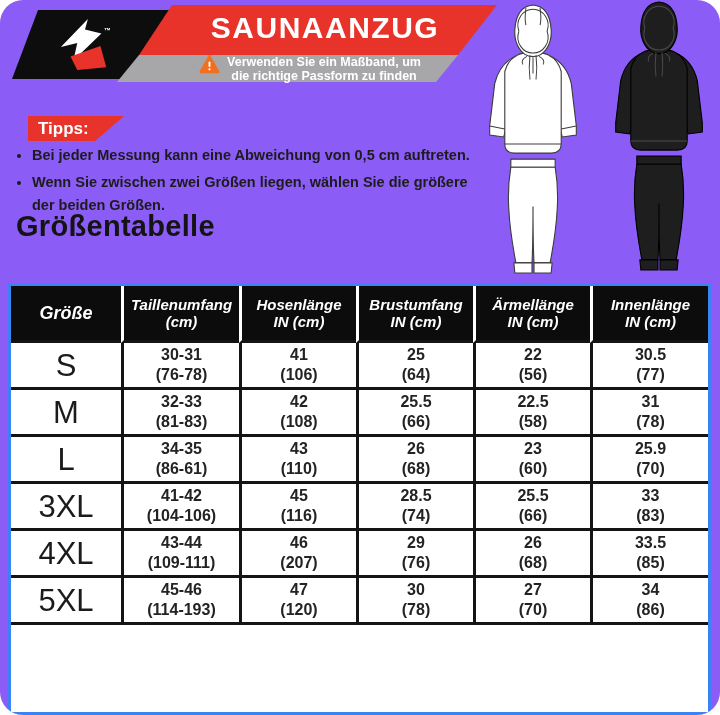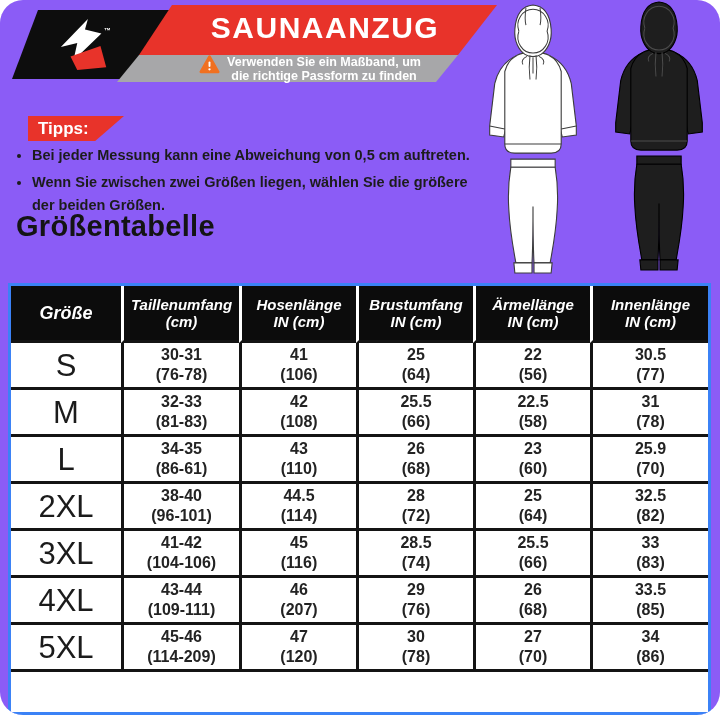--- a/index.html
+++ b/index.html
@@ -228,43 +228,20 @@
             <td>
               <div>23</div>
               <div>(60)</div>
             </td>
             <td>
               <div>25.9</div>
               <div>(70)</div>
             </td>
           </tr>
           <tr>
-            <td class="size-cell">2XL</td>
-            <td>
-              <div>38-40</div>
-              <div>(96-101)</div>
-            </td>
-            <td>
-              <div>44.5</div>
-              <div>(114)</div>
-            </td>
-            <td>
-              <div>28</div>
-              <div>(72)</div>
-            </td>
-            <td>
-              <div>25</div>
-              <div>(64)</div>
-            </td>
-            <td>
-              <div>32.5</div>
-              <div>(82)</div>
-            </td>
-          </tr>
-          <tr>
             <td class="size-cell">3XL</td>
             <td>
               <div>41-42</div>
               <div>(104-106)</div>
             </td>
             <td>
               <div>45</div>
               <div>(116)</div>
             </td>
             <td>
@@ -300,21 +277,21 @@
             </td>
             <td>
               <div>33.5</div>
               <div>(85)</div>
             </td>
           </tr>
           <tr>
             <td class="size-cell">5XL</td>
             <td>
               <div>45-46</div>
-              <div>(114-209)</div>
+              <div>(114-193)</div>
             </td>
             <td>
               <div>47</div>
               <div>(120)</div>
             </td>
             <td>
               <div>30</div>
               <div>(78)</div>
             </td>
             <td>

